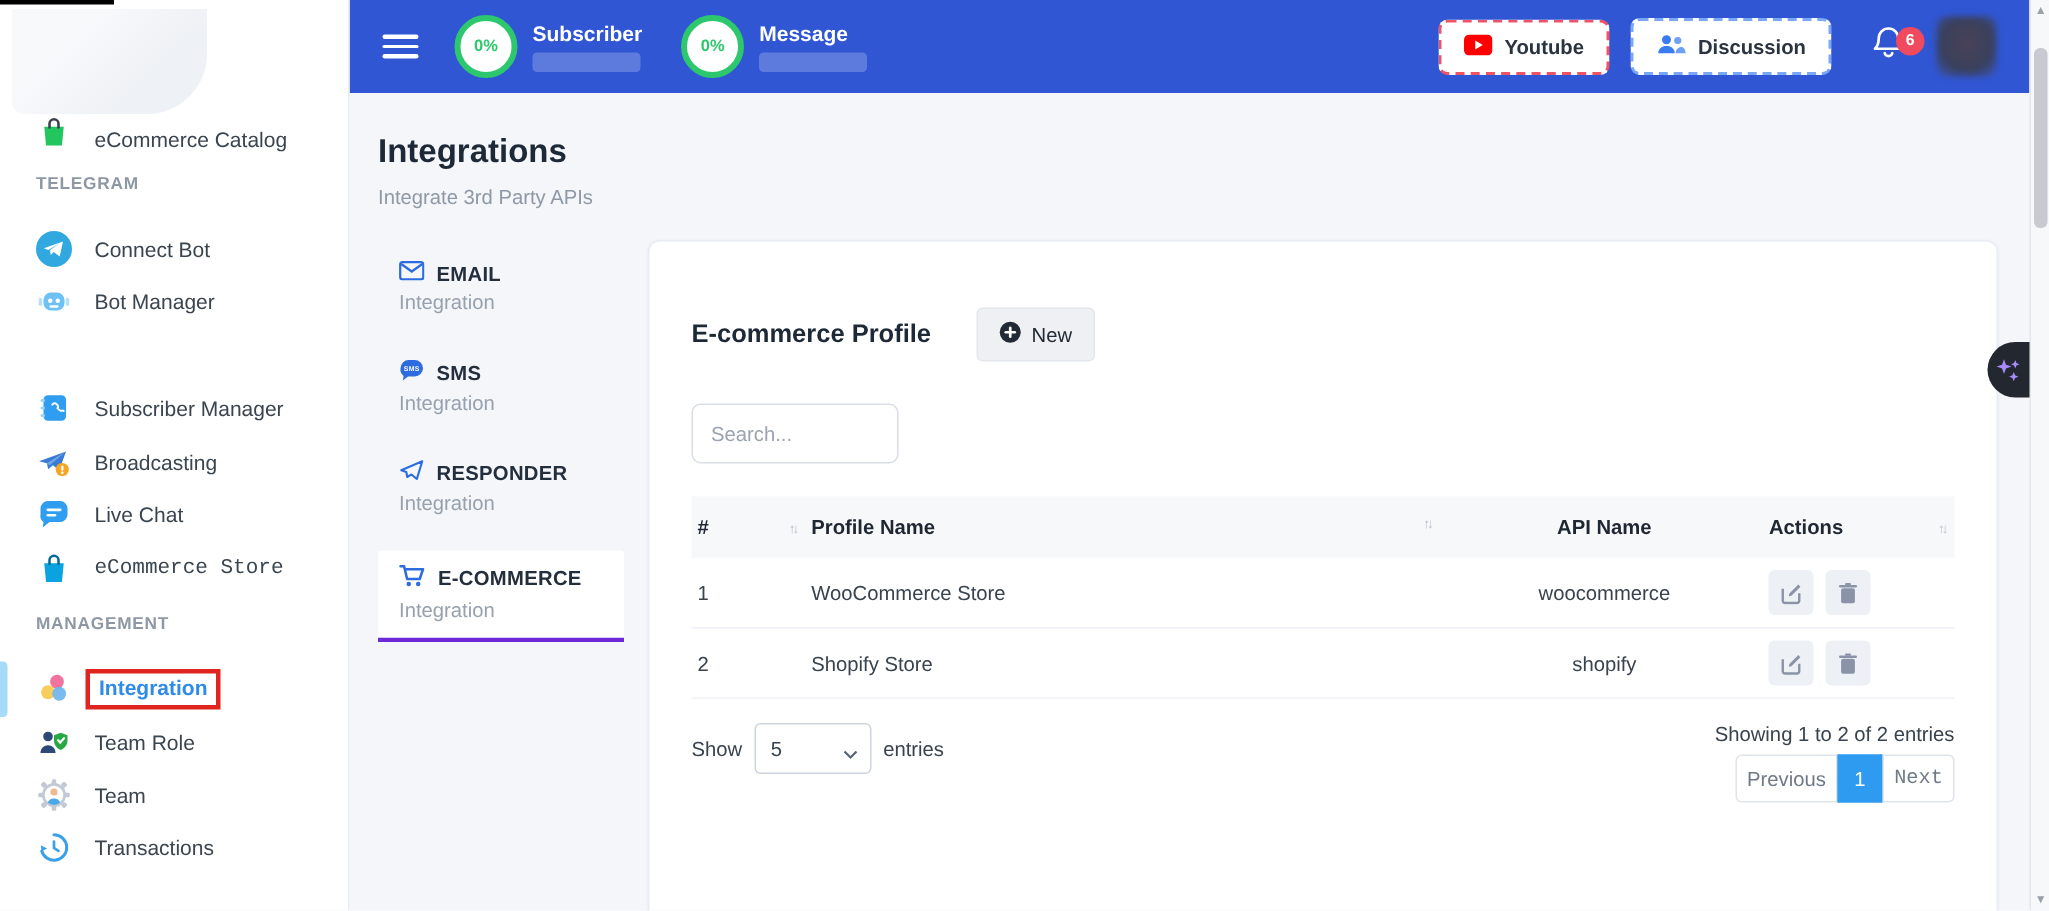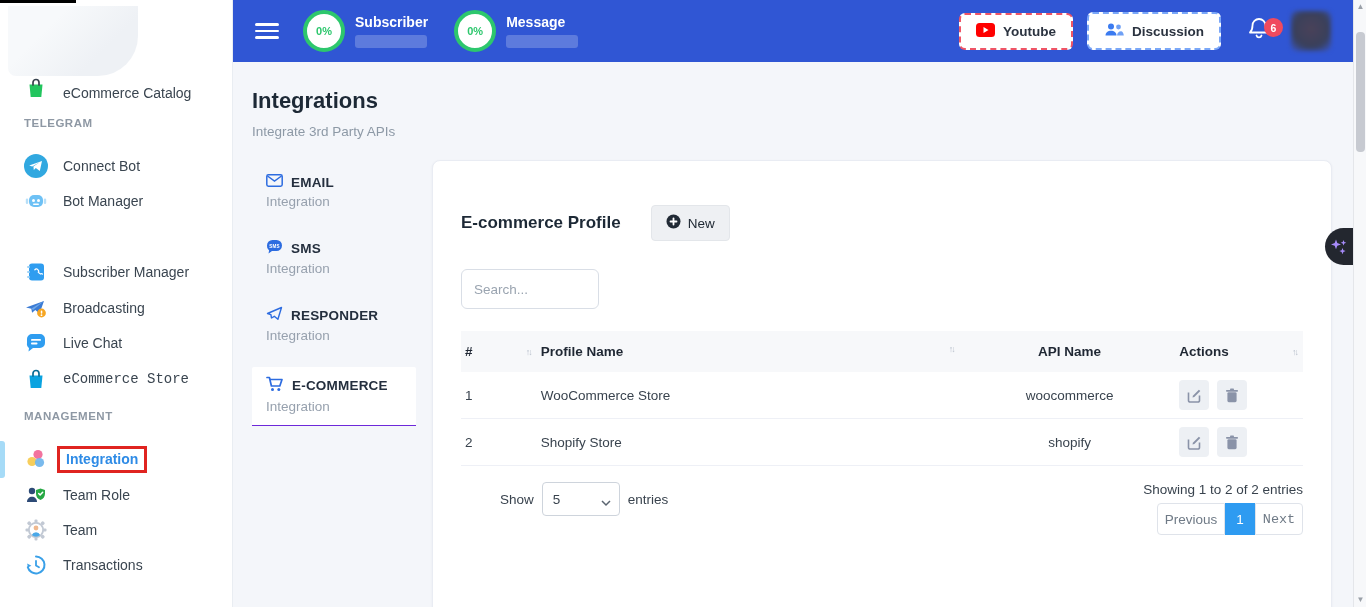--- a/index.html
+++ b/index.html
@@ -42,21 +42,21 @@
   
   .content { position:absolute; left:233px; top:62px; width:1120px; height:545px; }
   .page-title { position:absolute; left:19px; top:26px; font-size:22px; font-weight:bold; color:#1d2936; }
   .page-sub { position:absolute; left:19px; top:62px; font-size:13.5px; color:#8d99a6; }
 
   
   .subnav { position:absolute; left:19px; top:106px; width:164px; }
   .sn-item { margin-bottom:18px; cursor:pointer; padding:6px 14px; }
   .sn-title { display:flex; align-items:center; gap:8px; font-size:13.5px; font-weight:bold; color:#242f3e; letter-spacing:.2px; }
   .sn-sub { font-size:13.5px; color:#97a1ae; margin-top:4px; }
-  .sn-active { background:#fff; border-bottom:1px solid #6d28d9; border-radius:2px 2px 0 0; padding:9px 14px 11px 14px; }
+  .sn-active { background:#fff; border-bottom:3px solid #6d28d9; border-radius:2px 2px 0 0; padding:9px 14px 11px 14px; }
 
   
   .card { position:absolute; left:199px; top:98px; width:900px; height:600px; background:#fff; border:1px solid #e9ecf3; border-radius:8px; box-shadow:0 1px 3px rgba(20,30,60,.05); padding:0 28px; }
   .panel-head { display:flex; align-items:center; margin-top:44px; }
   .panel-title { font-size:17px; font-weight:bold; color:#1d2936; }
   .new-btn { margin-left:30px; background:#eef0f3; border:1px solid #e3e6ea; border-radius:4px; padding:8px 14px; font-size:13.5px; color:#212a35; display:flex; align-items:center; gap:7px; cursor:pointer; }
   .search { margin-top:28px; width:138px; height:40px; border:1px solid #d9dee6; border-radius:6px; padding:16px 12px; font-size:13.5px; color:#3b82f6; background:#fff; }
   .search::placeholder { color:#9aa4b0; }
 
   
@@ -65,21 +65,21 @@
   .thead { background:#f7f8fa; height:41px; font-weight:bold; color:#1f2733; font-size:13.5px; }
   .tbody-row { height:47px; font-size:13.5px; color:#39434e; border-bottom:1px solid #eef0f6; }
   .c1 { width:76px; display:flex; justify-content:space-between; align-items:center; padding-left:4px; }
   .c2 { width:424px; display:flex; justify-content:space-between; align-items:flex-start; padding-left:4px; }
   .c3 { width:220px; text-align:center; }
   .c4 { width:124px; display:flex; justify-content:space-between; align-items:center; }
   .sort { font-size:9px; color:#b9c0cc; letter-spacing:-2px; padding-right:6px; }
   .act-btn { width:30px; height:30px; background:#edf0f4; border-radius:4px; border:none; display:inline-flex; align-items:center; justify-content:center; cursor:pointer; margin-right:8px; }
 
   
-  .tfoot { display:flex; justify-content:space-between; align-items:flex-start; margin-top:16px;margin-left:39px; }
+  .tfoot { display:flex; justify-content:space-between; align-items:flex-start; margin-top:16px; }
   .show-group { display:flex; align-items:center; gap:8px; font-size:13.5px; color:#39434e; }
   .sel-wrap { position:relative; }
   .entries-sel { width:78px; height:34px; border:1px solid #ced4dc; border-radius:4px; padding-left:10px; font-size:13.5px; color:#39434e; background:#fff; appearance:none; -webkit-appearance:none; }
   .sel-chev { position:absolute; right:9px; top:13px; pointer-events:none; }
   .summary { font-size:13.5px; color:#39434e; }
   .pagination { position:absolute; right:28px; top:342px; display:flex; }
   .pg { height:32px; border:1px solid #dfe3ea; background:#fff; color:#6f7a86; font-size:13.5px; display:flex; align-items:center; justify-content:center; cursor:pointer; }
   .pg-prev { width:68px; border-radius:4px 0 0 4px; }
   .pg-num { width:30px; background:#2e9bf1; border-color:#2e9bf1; color:#fff; }
   .pg-next { width:48px; border-radius:0 4px 4px 0;font-family:Liberation Mono, monospace; }

